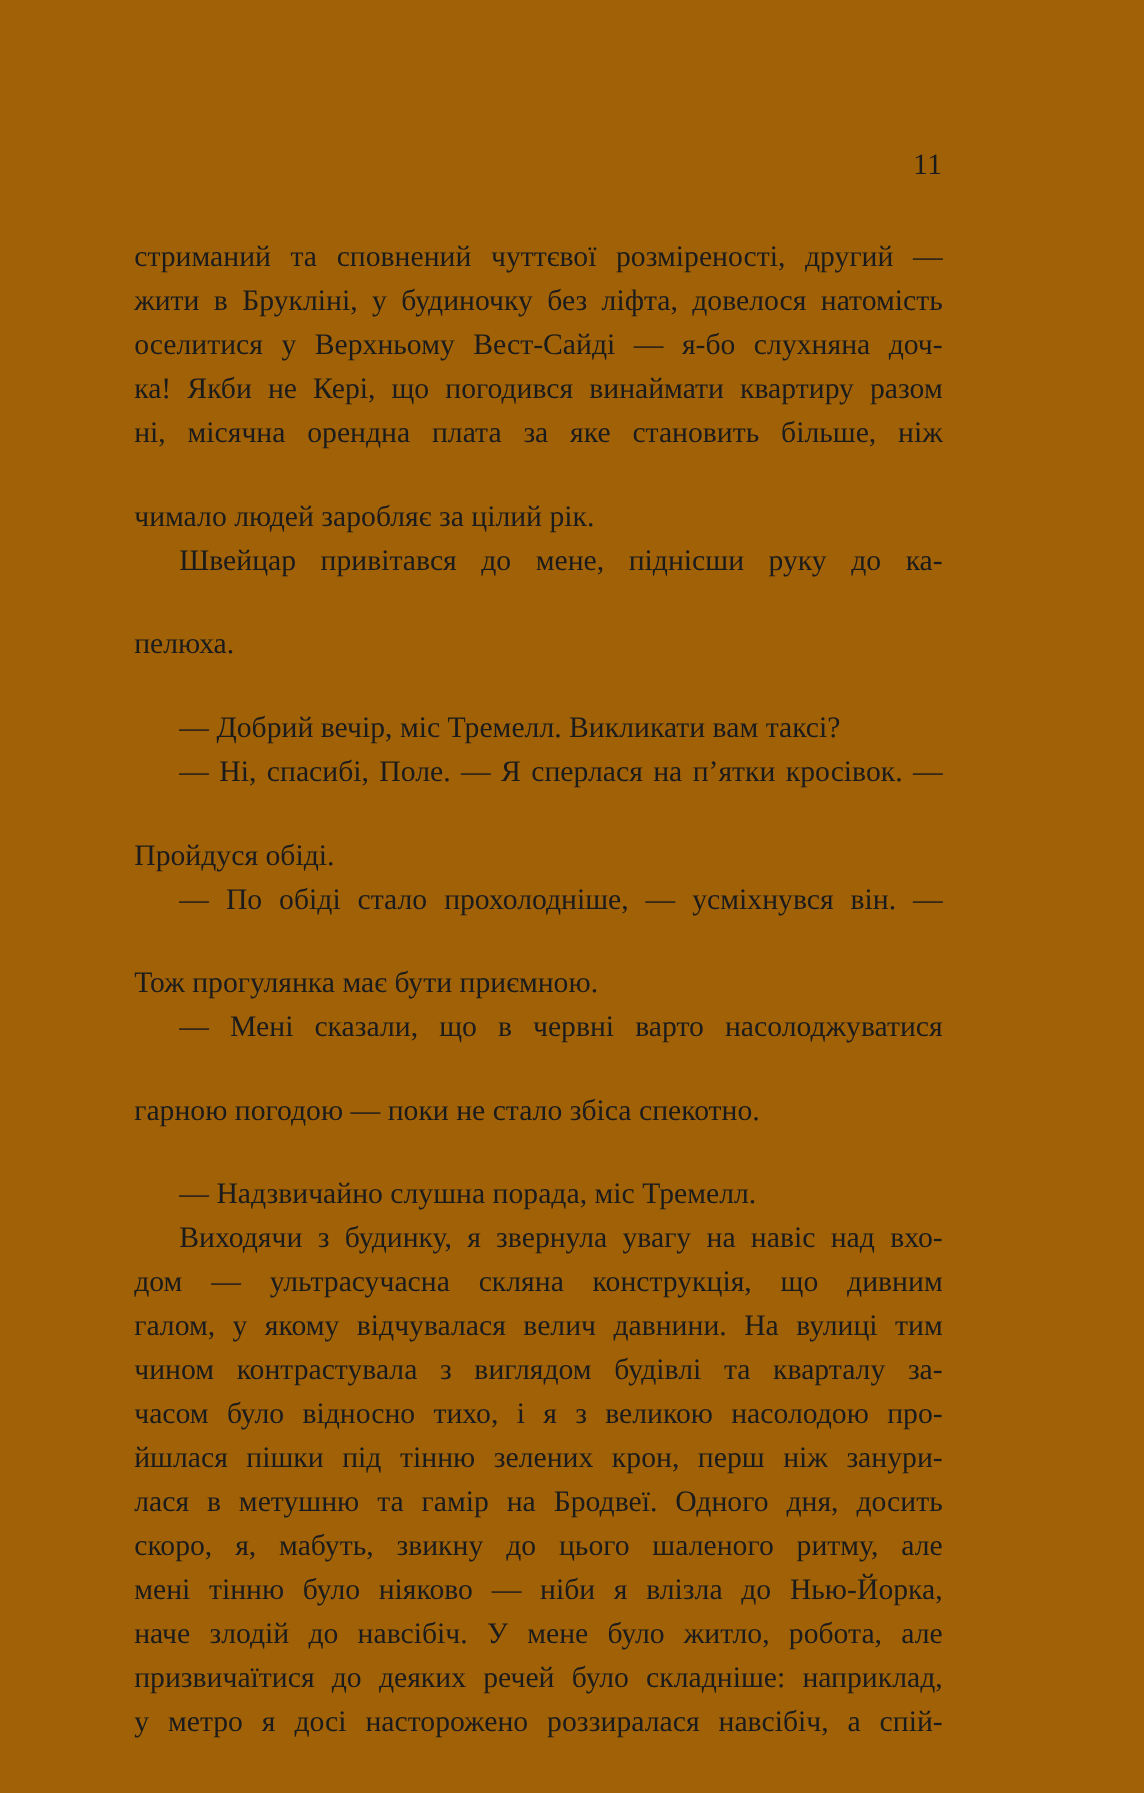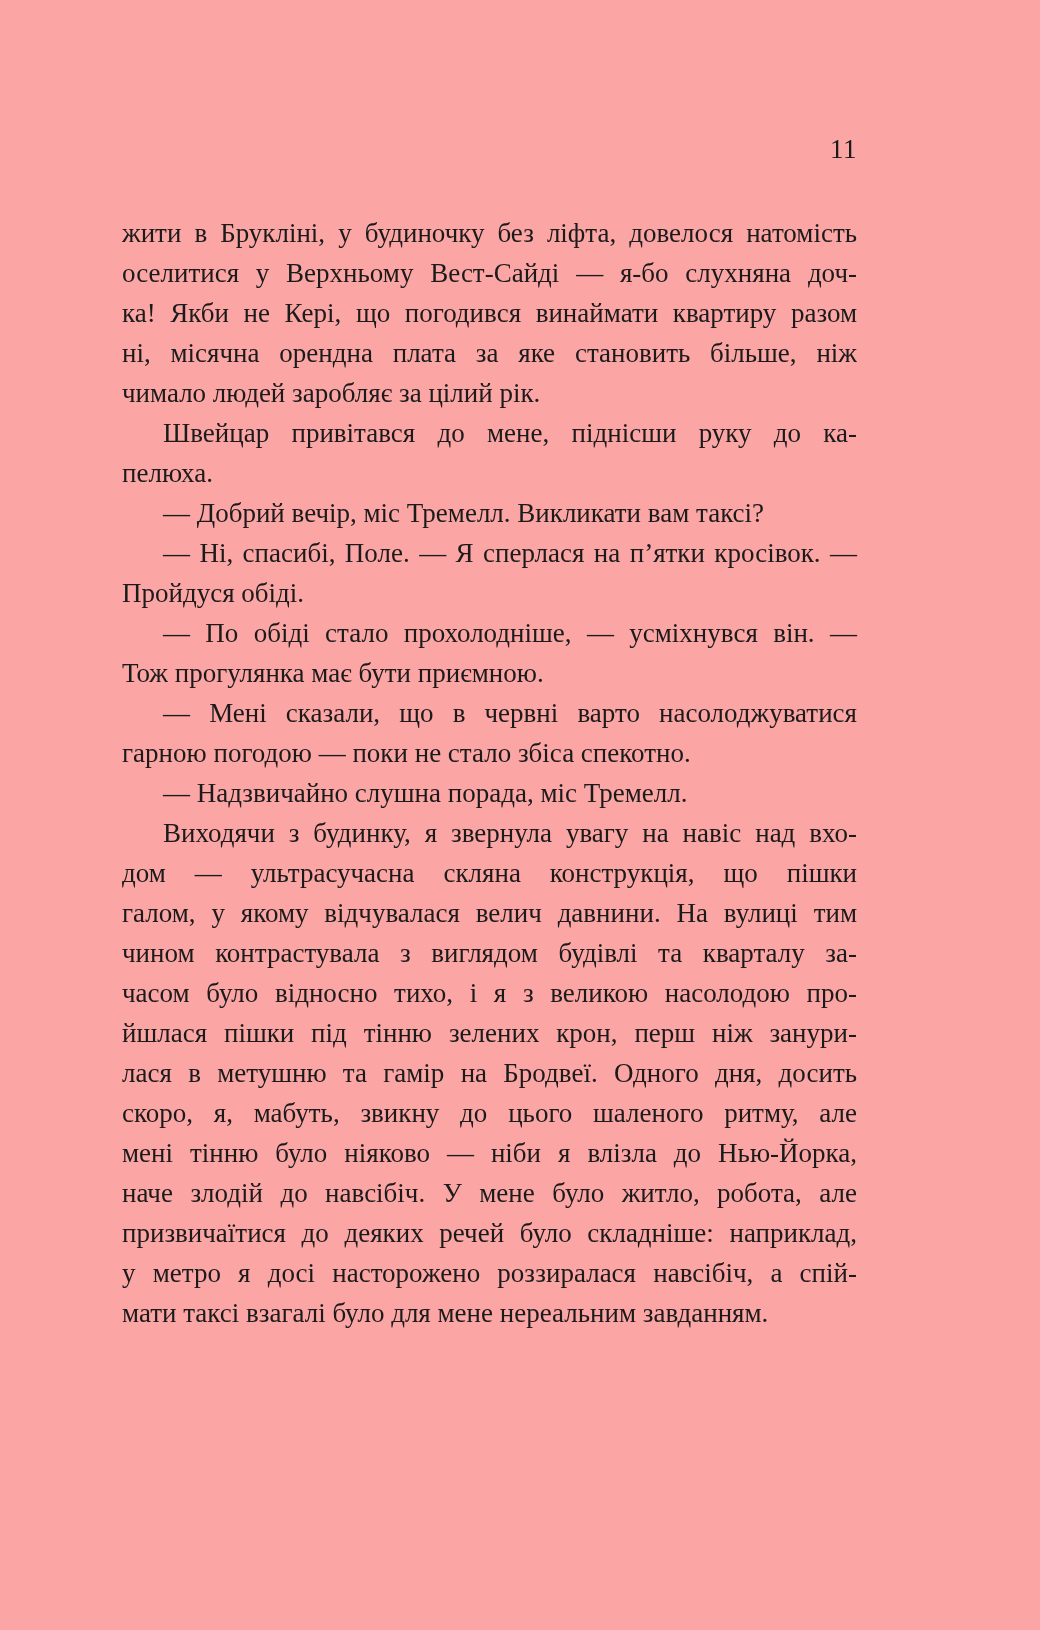--- a/index.html
+++ b/index.html
@@ -11,21 +11,21 @@
     height: 1630px;
     background: #ffffff;
     position: relative;
     font-family: "Liberation Serif", "DejaVu Serif", serif;
     color: #1b1b1b;
     overflow: hidden;
   }
   .page {
     position: absolute;
     inset: 0;
-    background: #fca5a5;
+    background: #a16207;
   }
   .page-number {
     position: absolute;
     top: 134px;
     left: 122px;
     width: 735px;
     text-align: right;
     font-size: 27px;
     line-height: 30px;
     letter-spacing: 0.5px;
@@ -38,48 +38,50 @@
   }
   .line {
     font-size: 27px;
     line-height: 40px;
     height: 40px;
     text-align: justify;
     text-align-last: justify;
   }
   .line.last {
     text-align-last: left;
+    margin-top: 36px;
   }
   .line.indent {
     text-indent: 41px;
   }
 </style>
 </head>
 <body>
 
 <div class="page">
   <div class="page-number">11</div>
   <div class="text-block">
+      <div class="line">стриманий та сповнений чуттєвої розміреності, другий —</div>
       <div class="line">жити в Брукліні, у будиночку без ліфта, довелося натомість</div>
       <div class="line">оселитися у Верхньому Вест-Сайді — я-бо слухняна доч-</div>
       <div class="line">ка! Якби не Кері, що погодився винаймати квартиру разом</div>
       <div class="line">ні, місячна орендна плата за яке становить більше, ніж</div>
       <div class="line last">чимало людей заробляє за цілий рік.</div>
       <div class="line indent">Швейцар привітався до мене, піднісши руку до ка-</div>
       <div class="line last">пелюха.</div>
       <div class="line indent last">— Добрий вечір, міс Тремелл. Викликати вам таксі?</div>
       <div class="line indent">— Ні, спасибі, Поле. — Я сперлася на п’ятки кросівок. —</div>
       <div class="line last">Пройдуся обіді.</div>
       <div class="line indent">— По обіді стало прохолодніше, — усміхнувся він. —</div>
       <div class="line last">Тож прогулянка має бути приємною.</div>
       <div class="line indent">— Мені сказали, що в червні варто насолоджуватися</div>
       <div class="line last">гарною погодою — поки не стало збіса спекотно.</div>
       <div class="line indent last">— Надзвичайно слушна порада, міс Тремелл.</div>
       <div class="line indent">Виходячи з будинку, я звернула увагу на навіс над вхо-</div>
-      <div class="line">дом — ультрасучасна скляна конструкція, що пішки</div>
+      <div class="line">дом — ультрасучасна скляна конструкція, що дивним</div>
       <div class="line">галом, у якому відчувалася велич давнини. На вулиці тим</div>
       <div class="line">чином контрастувала з виглядом будівлі та кварталу за-</div>
       <div class="line">часом було відносно тихо, і я з великою насолодою про-</div>
       <div class="line">йшлася пішки під тінню зелених крон, перш ніж занури-</div>
       <div class="line">лася в метушню та гамір на Бродвеї. Одного дня, досить</div>
       <div class="line">скоро, я, мабуть, звикну до цього шаленого ритму, але</div>
       <div class="line">мені тінню було ніяково — ніби я влізла до Нью-Йорка,</div>
       <div class="line">наче злодій до навсібіч. У мене було житло, робота, але</div>
       <div class="line">призвичаїтися до деяких речей було складніше: наприклад,</div>
       <div class="line">у метро я досі насторожено роззиралася навсібіч, а спій-</div>

